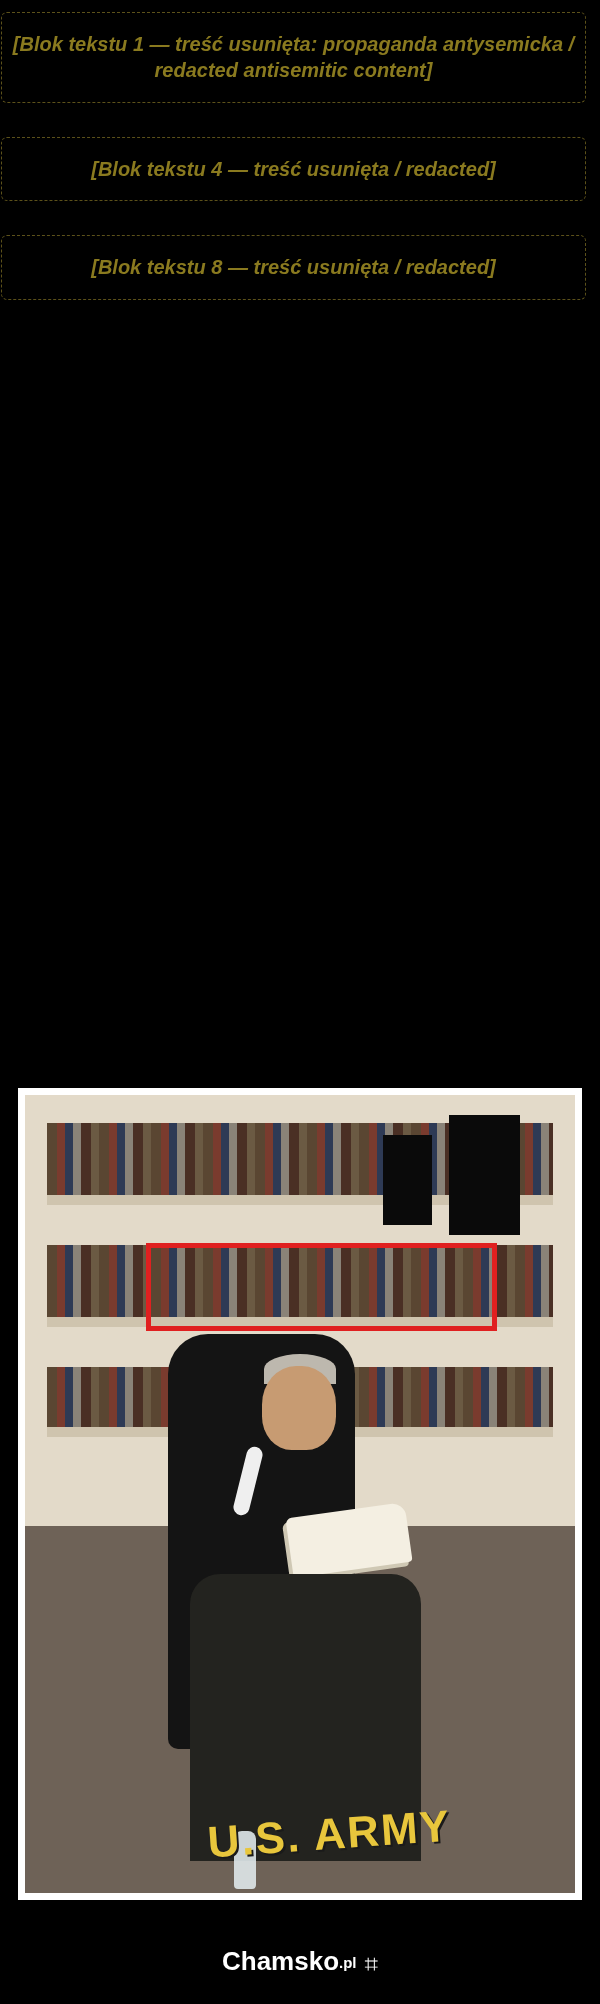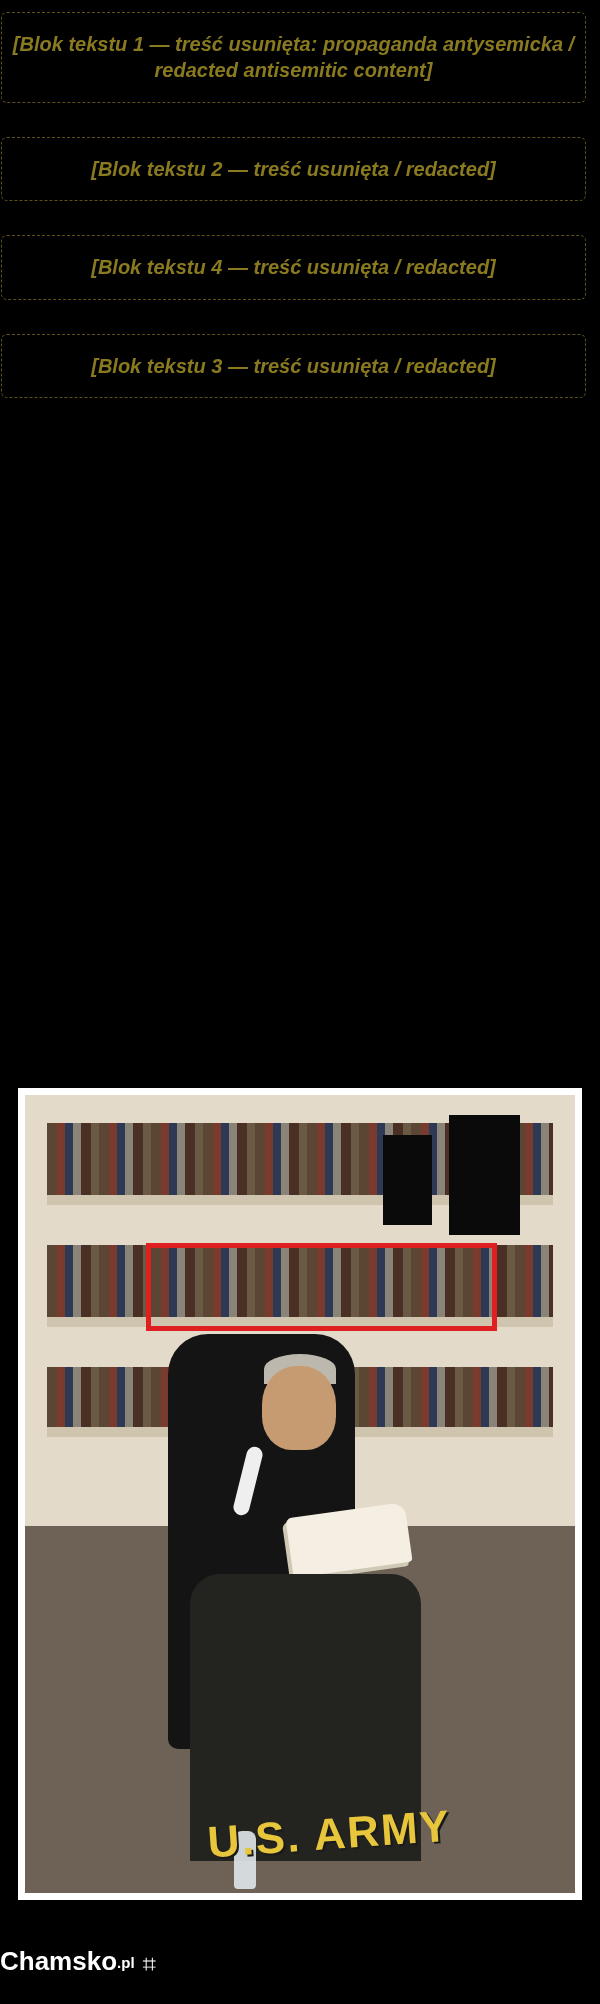--- a/index.html
+++ b/index.html
@@ -100,35 +100,34 @@
   }
   .bottle {
     position: absolute; left: 38%; bottom: 4px; width: 22px; height: 58px;
     background: #dfe8ea; border-radius: 8px 8px 4px 4px; opacity: .9;
   }
   
   .watermark {
     position: absolute;
     left: 0; right: 0;
     bottom: 26px;
-    text-align: left;
+    text-align: center;
     color: #ffffff;
   }
   .watermark .brand { font-weight: bold; font-size: 26px; }
   .watermark .tld { font-size: 15px; font-weight: bold; vertical-align: 2px; }
   .watermark .glyph { font-size: 24px; margin-left: 8px; vertical-align: -2px; }
 </style>
 </head>
 <body>
 
 <div class="text-column">
   <p class="meme-paragraph redacted">[Blok tekstu 1 — treść usunięta: propaganda antysemicka / redacted antisemitic content]</p>
-  <p class="meme-paragraph redacted">[Blok tekstu 2 — treść usunięta / redacted]</p>
   <p class="meme-paragraph redacted">[Blok tekstu 4 — treść usunięta / redacted]</p>
-  <p class="meme-paragraph redacted">[Blok tekstu 3 — treść usunięta / redacted]</p>
+  <p class="meme-paragraph redacted">[Blok tekstu 8 — treść usunięta / redacted]</p>
 </div>
 
 <div class="photo-frame">
   <div class="photo-inner">
     <div class="shelf-wall"></div>
     <div class="shelf-band row-1"></div>
     <div class="shelf-band row-2"></div>
     <div class="shelf-band row-3"></div>
     <div class="redaction-block redaction-a"></div>
     <div class="redaction-block redaction-b"></div>

